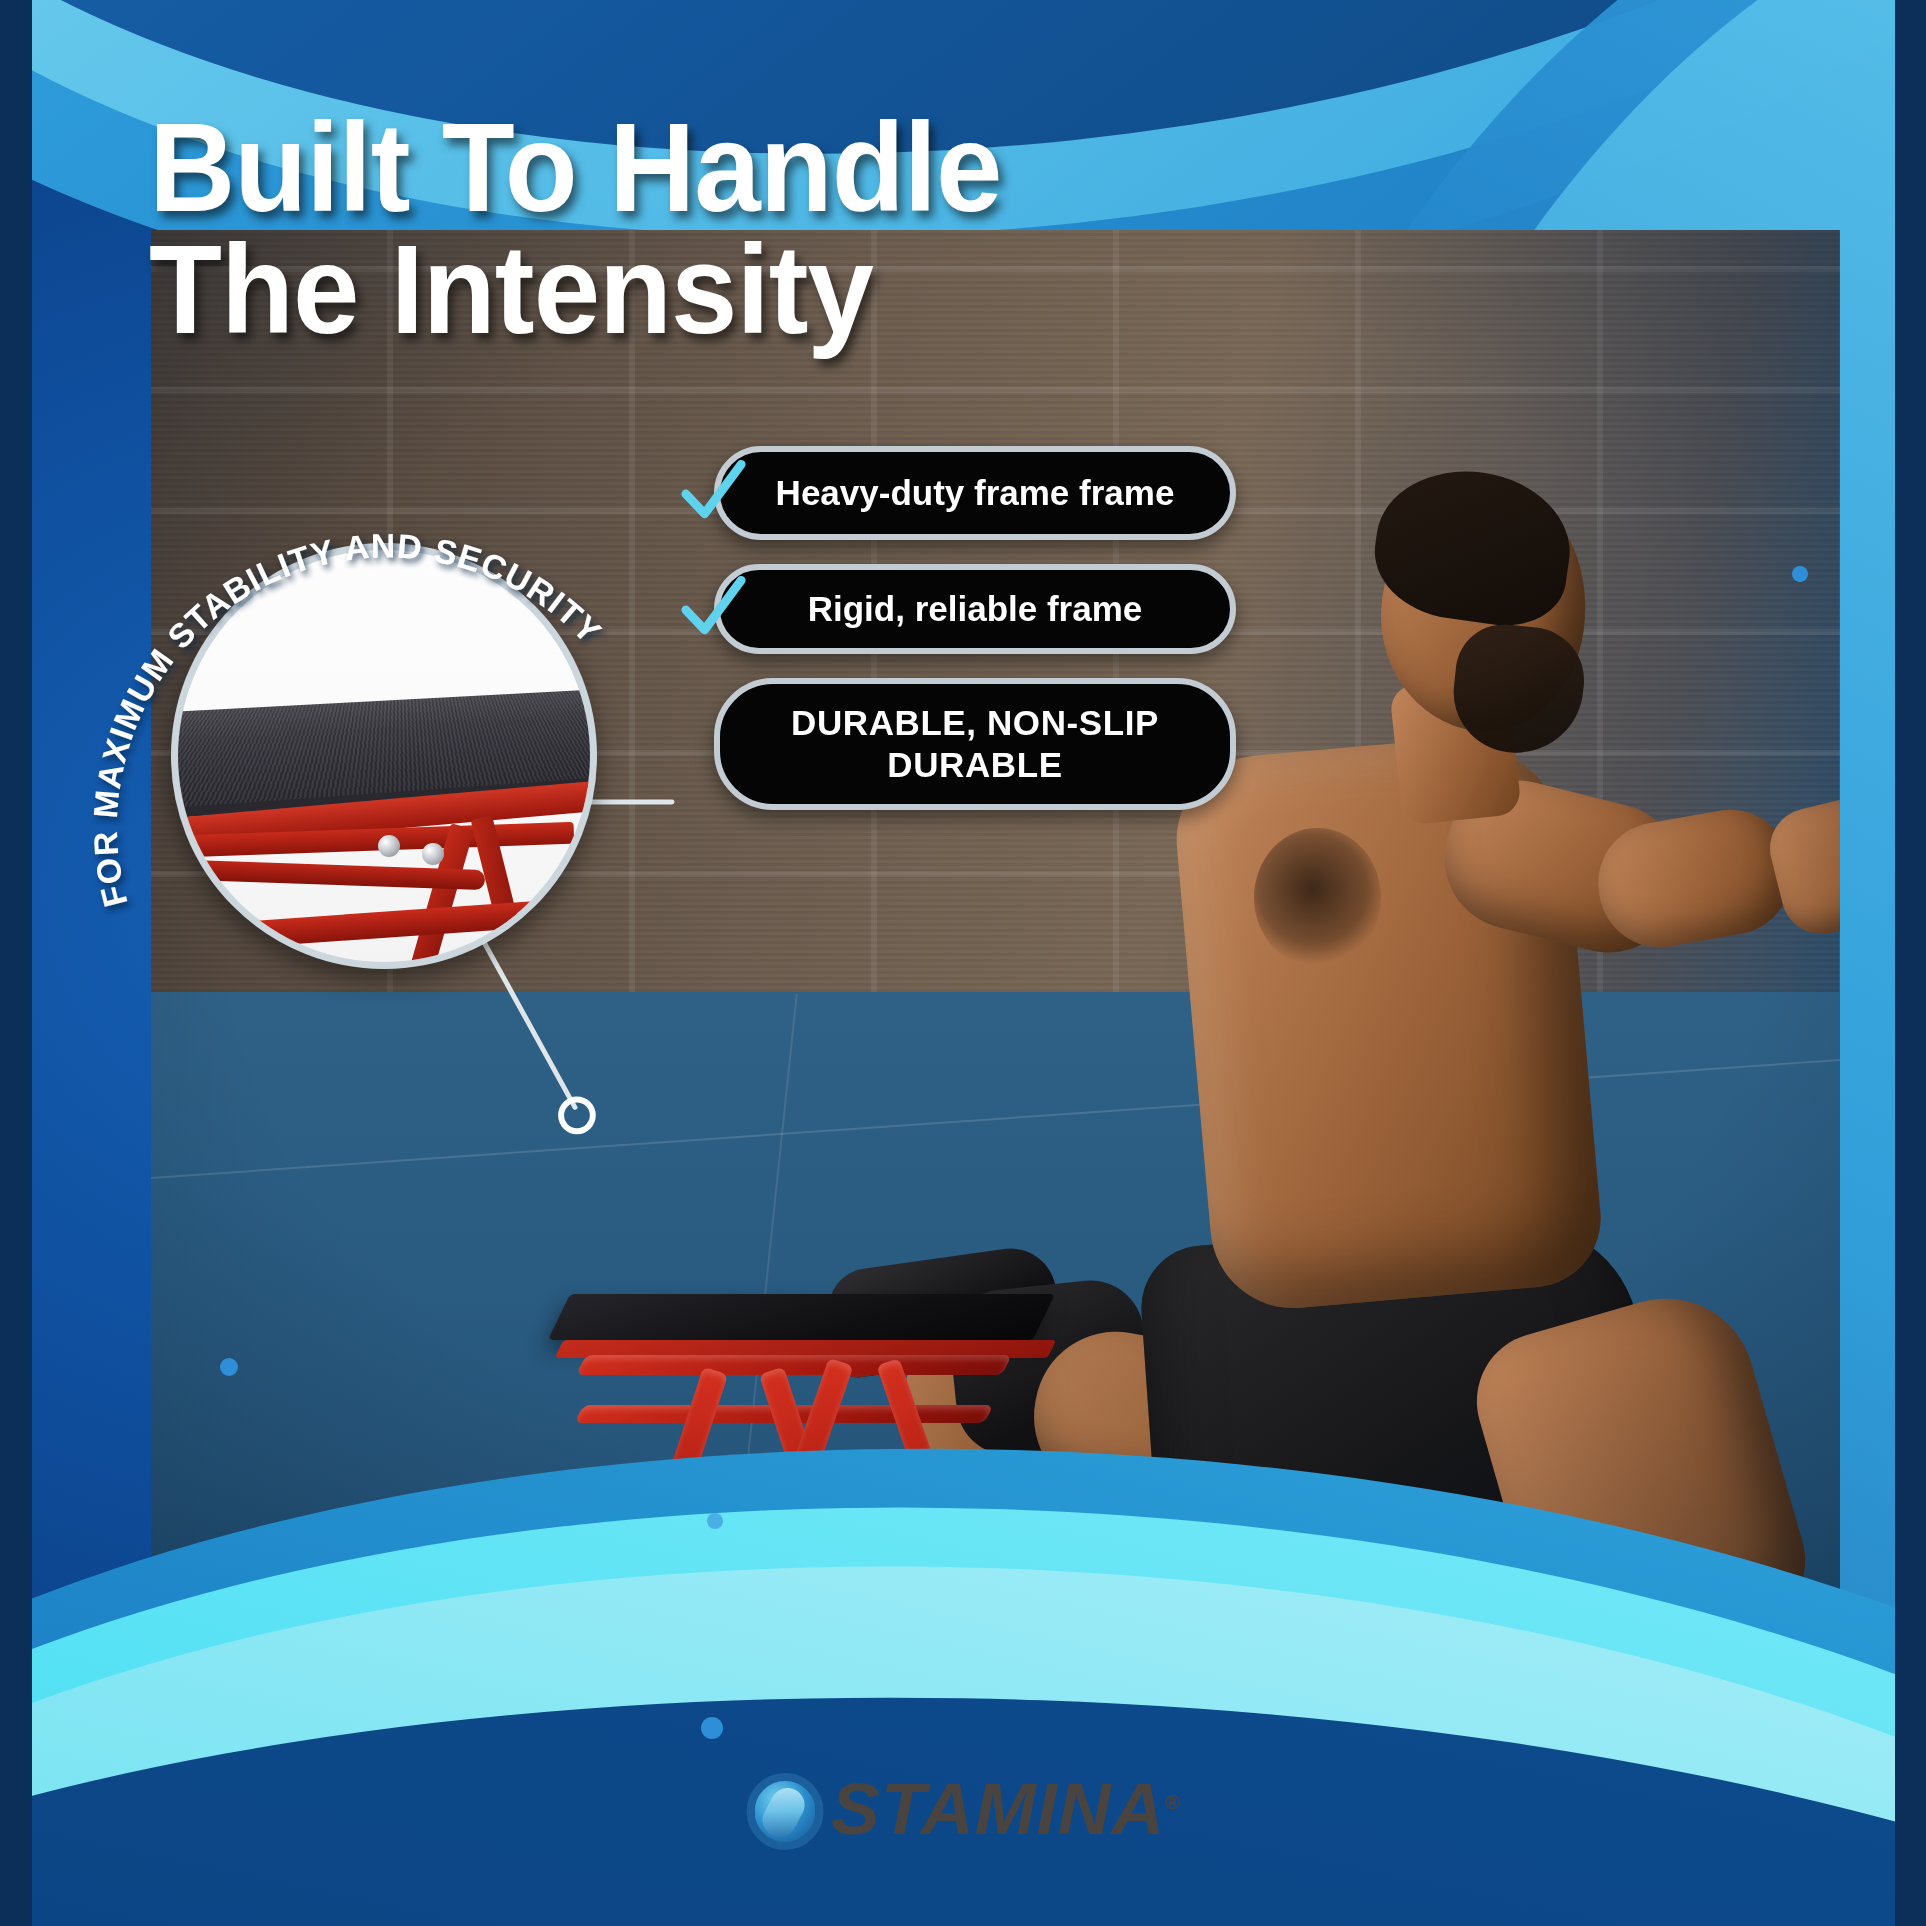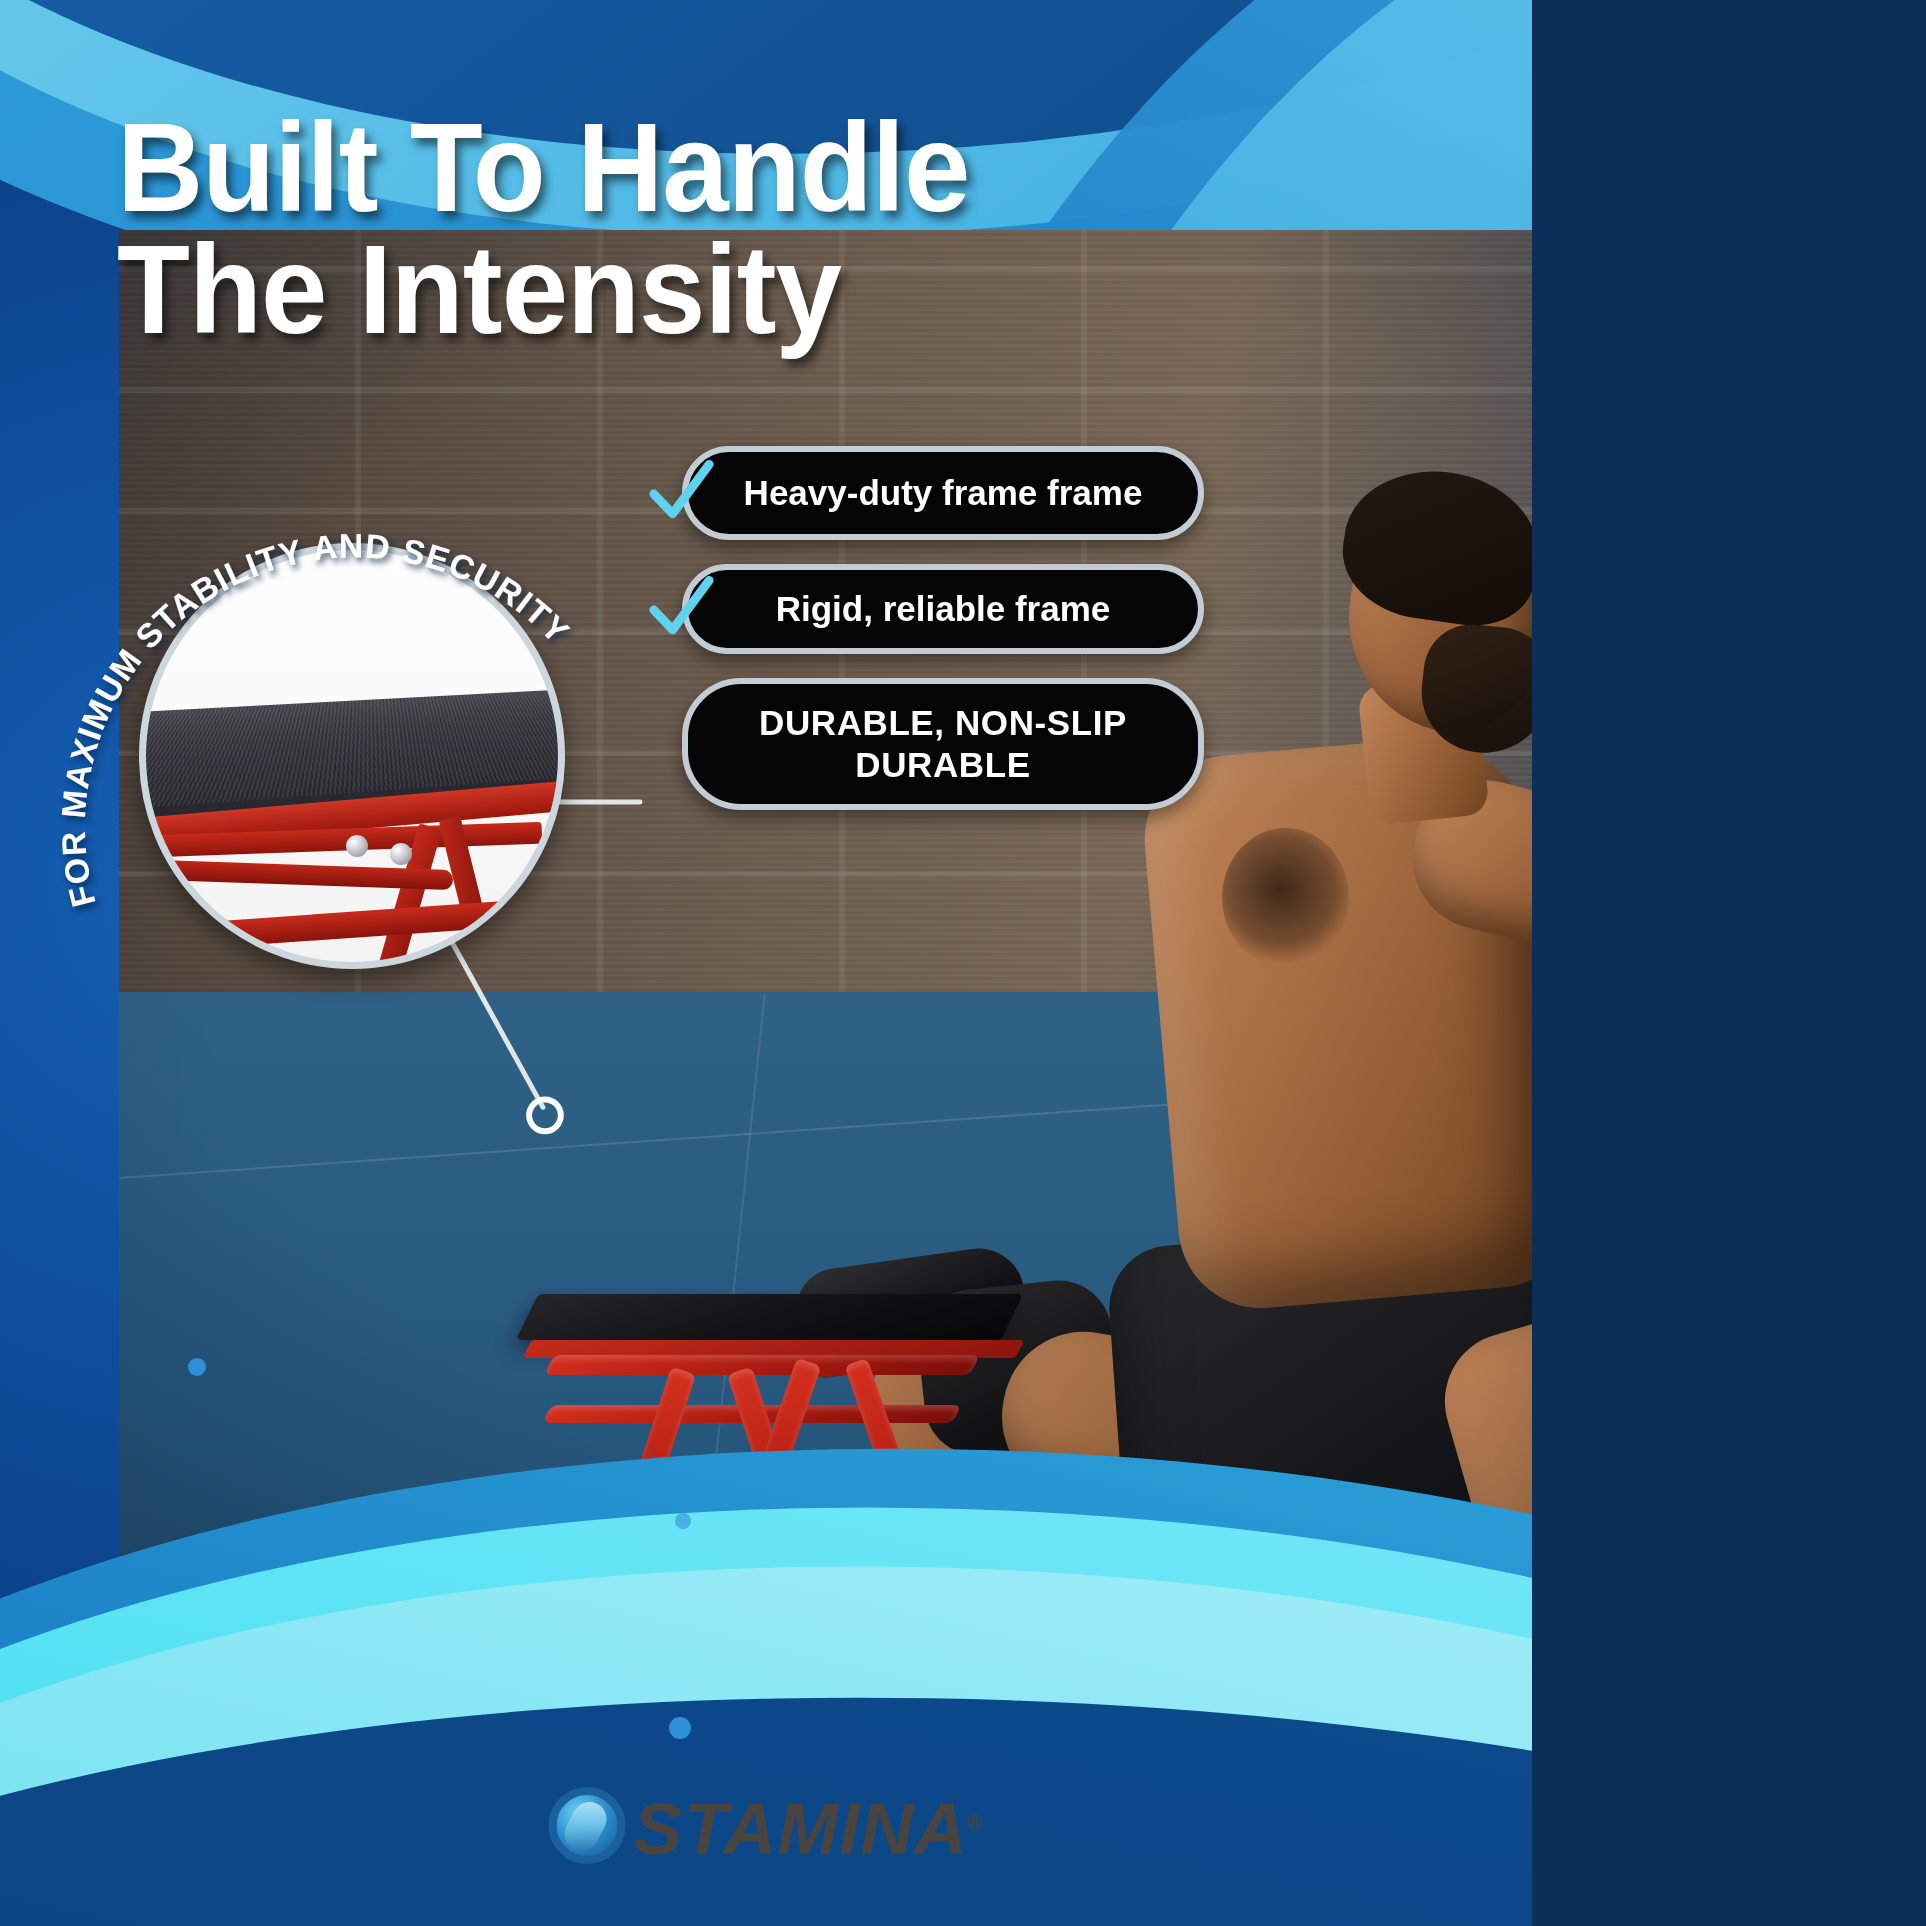--- a/index.html
+++ b/index.html
@@ -1,22 +1,23 @@
 <!DOCTYPE html>
 <html><head>
 <meta charset="utf-8">
 <style>
   * { margin:0; padding:0; box-sizing:border-box; }
   html,body { width:1927px; height:1927px; background:#0b2f58; overflow:hidden; }
   body { font-family:"Liberation Sans", sans-serif; }
 
   #stage {
-    position:relative; width:1532px; height:1927px; overflow:hidden;
+    position:relative; width:1863px; height:1927px; overflow:hidden;
     background:
       radial-gradient(circle at 14% 46%, #1660b4 0%, #0f4f9e 26%, #0b3d82 52%, #0a2f66 100%);
+    margin-left: 32px;
   }
 
   
   .swoosh { position:absolute; border-radius:50%; pointer-events:none; }
 
   .sw-top-a {
     width:2673px; height:1485px; left:-416px; top:-1168px;
     background:linear-gradient(150deg,#53bfe8 0%, #2f9fdd 45%, #1d7cc4 100%);
     transform:rotate(-6deg); opacity:.95;
   }
@@ -213,22 +214,22 @@
     box-shadow:0 8px 18px rgba(0,0,0,.42);
   }
   .pill.two-line { padding:18px 30px; }
   .pill.caps { letter-spacing:0.6px; }
   .check { position:absolute; left:0px; top:50%; transform:translateY(-50%); width:81px; height:81px; z-index:2; }
 
   
   .dot { position:absolute; border-radius:50%; z-index:41; }
 
   
-  #logo { position:absolute; left:50%; transform:translateX(-50%); bottom:57px;
-     display:flex; align-items:flex-start; gap:8px; z-index:50; }
+  #logo { position:absolute; left:50%; transform:translateX(-50%); bottom:77px;
+     display:flex; align-items:flex-end; gap:8px; z-index:50; }
   #logo-mark { width:77px; height:77px; border-radius:50%; position:relative;
      border:8px solid #1b5f9c;
      background:radial-gradient(circle at 36% 30%, #6fd0ef 0%, #2d8fce 48%, #12538f 100%); }
   #logo-mark:after { content:""; position:absolute; left:12px; top:6px; width:34px; height:51px;
      border-radius:20px; background:linear-gradient(150deg,#bfe8f8 0%, #6cc2e8 48%, #1d6aa8 100%);
      transform:rotate(28deg); }
   #logo-text { font-size:73px; font-weight:800; font-style:italic; color:#4a4440;
      letter-spacing:1px; position:relative; }
   #logo-text sup { font-size:20px; font-style:normal; vertical-align:super; }
 </style>

